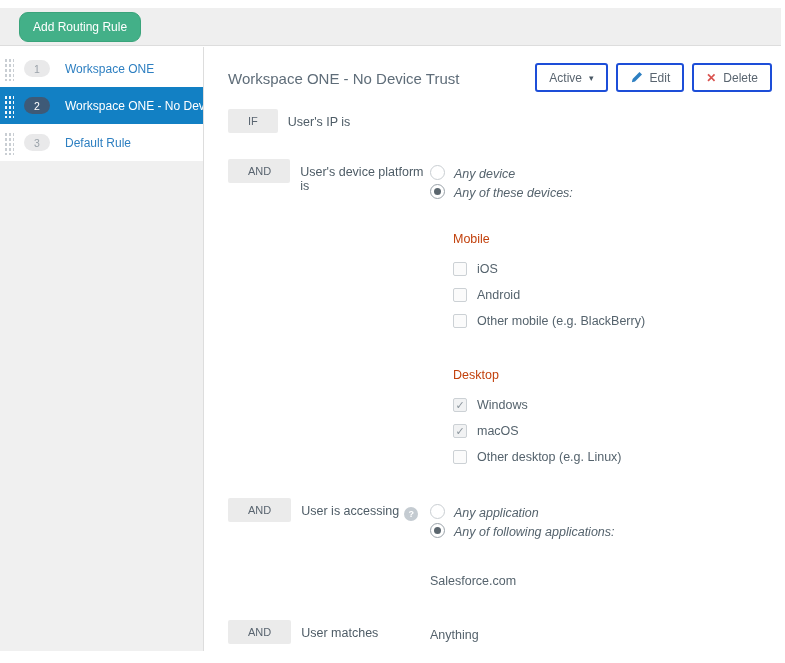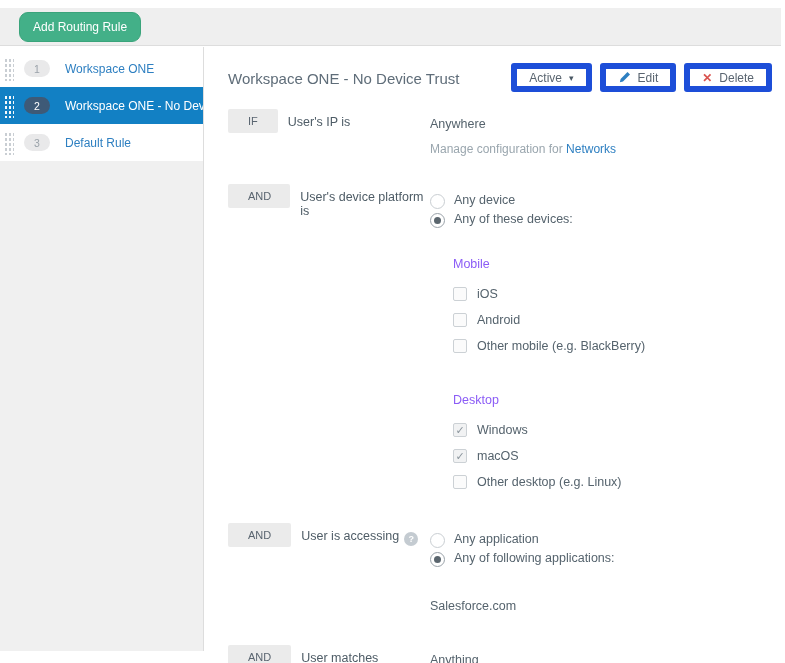--- a/index.html
+++ b/index.html
@@ -28,49 +28,49 @@
   .side-label { margin-left:15px; font-size:12px; color:#2d7fc1; white-space:nowrap; overflow:hidden; }
   .side-item.selected .side-label { color:#fff; }
   .side-filler { flex:1; background:#f0f0f0; }
 
   
   .main { position:absolute; top:47px; left:205px; width:580px; height:604px; background:#fff;
           padding:0 13px 0 23px; }
   .detail-header { margin-top:16px; display:flex; align-items:flex-start;gap:22px; }
   .detail-title { font-size:15px; color:#5f6d79; padding-top:7px; font-weight:400; }
   .header-actions { margin-left:auto; display:flex; gap:8px; }
-  .btn { background:#fff; border:6px solid #1d4ed8; border-radius:3px; height:29px; padding:0 12px;
+  .btn { background:#fff; border:2px solid #1d4ed8; border-radius:3px; height:29px; padding:0 12px;
          font-size:12px; color:#5a6570; display:inline-flex; align-items:center; cursor:pointer; font-family:inherit; }
   .caret { font-size:9px; color:#4a5864; margin-left:7px; }
   .x-glyph { color:#d9534f; font-weight:bold; font-size:12px; margin-right:7px; }
   .pencil { margin-right:7px; display:inline-flex; }
 
   
   .rules { margin-top:17px; }
   .rule { display:flex; align-items:flex-start; }
   .rule-left { width:202px; flex-shrink:0; display:flex; align-items:flex-start; }
   .badge { background:#ebebeb; color:#5a6570; font-size:11px; padding:6px 20px; border-radius:2px;
            margin-right:10px; min-width:30px; text-align:center; }
   .rule-label { font-size:12.5px; color:#4e5c66; padding-top:6px; }
   .rule-right { flex:1; padding-top:6px; font-size:12.5px; color:#55636d; line-height:18px; }
   .manage-line { margin-top:7px; color:#9aa6ae; font-size:12px; }
   .link { color:#2d7fc1; cursor:pointer; }
   .help-icon { display:inline-flex; width:14px; height:14px; border-radius:50%; background:#c4cbd1;
                color:#fff; font-size:9px; font-weight:bold; align-items:center; justify-content:center;
                margin-left:5px; vertical-align:-2px; }
 
-  .opt-line { display:flex; align-items:flex-end; height:19px; }
+  .opt-line { display:flex; align-items:flex-start; height:19px;font-style:italic; }
   .radio { width:15px; height:15px; border:1px solid #c9ced2; border-radius:50%; background:#fff;
            margin-right:9px; flex-shrink:0; position:relative; }
   .radio.selected { border-color:#9aa2a9; }
   .radio.selected::after { content:""; position:absolute; left:3px; top:3px; right:3px; bottom:3px;
                            background:#5b666e; border-radius:50%; }
 
   .check-groups { margin-top:27px; margin-left:23px; }
-  .group-heading { font-size:12.5px; color:#8b5cf6; margin-bottom:8px; }
+  .group-heading { font-size:12.5px; color:#c2410c; margin-bottom:8px; }
   .cb-line { display:flex; align-items:center; height:26px; }
   .cb { width:14px; height:14px; border:1px solid #ccd1d5; border-radius:2px; background:#fbfbfb;
         margin-right:10px; flex-shrink:0; display:inline-flex; align-items:center; justify-content:center; }
   .cb.checked { background:#f1f2f3; }
   .cb.checked::after { content:"\2713"; color:#8a949c; font-size:11px; }
   .group + .group { margin-top:32px; }
 
   .app-name { margin-top:30px; }
   .mb-26 { margin-bottom:26px; }
   .mb-28 { margin-bottom:28px; }
@@ -134,26 +134,20 @@
       </div>
     </div>
 
     <div class="rules">
 
       <div class="rule mb-26">
         <div class="rule-left">
           <span class="badge">IF</span>
           <span class="rule-label">User's IP is</span>
         </div>
-        <div class="rule-right">
-          <div>Anywhere</div>
-          <div class="manage-line">
-            <span>Manage configuration for </span><span class="link">Networks</span>
-          </div>
-        </div>
       </div>
 
       <div class="rule mb-28">
         <div class="rule-left">
           <span class="badge">AND</span>
           <span class="rule-label">User's device platform is</span>
         </div>
         <div class="rule-right">
           <div class="opt-line">
             <span class="radio"></span>

